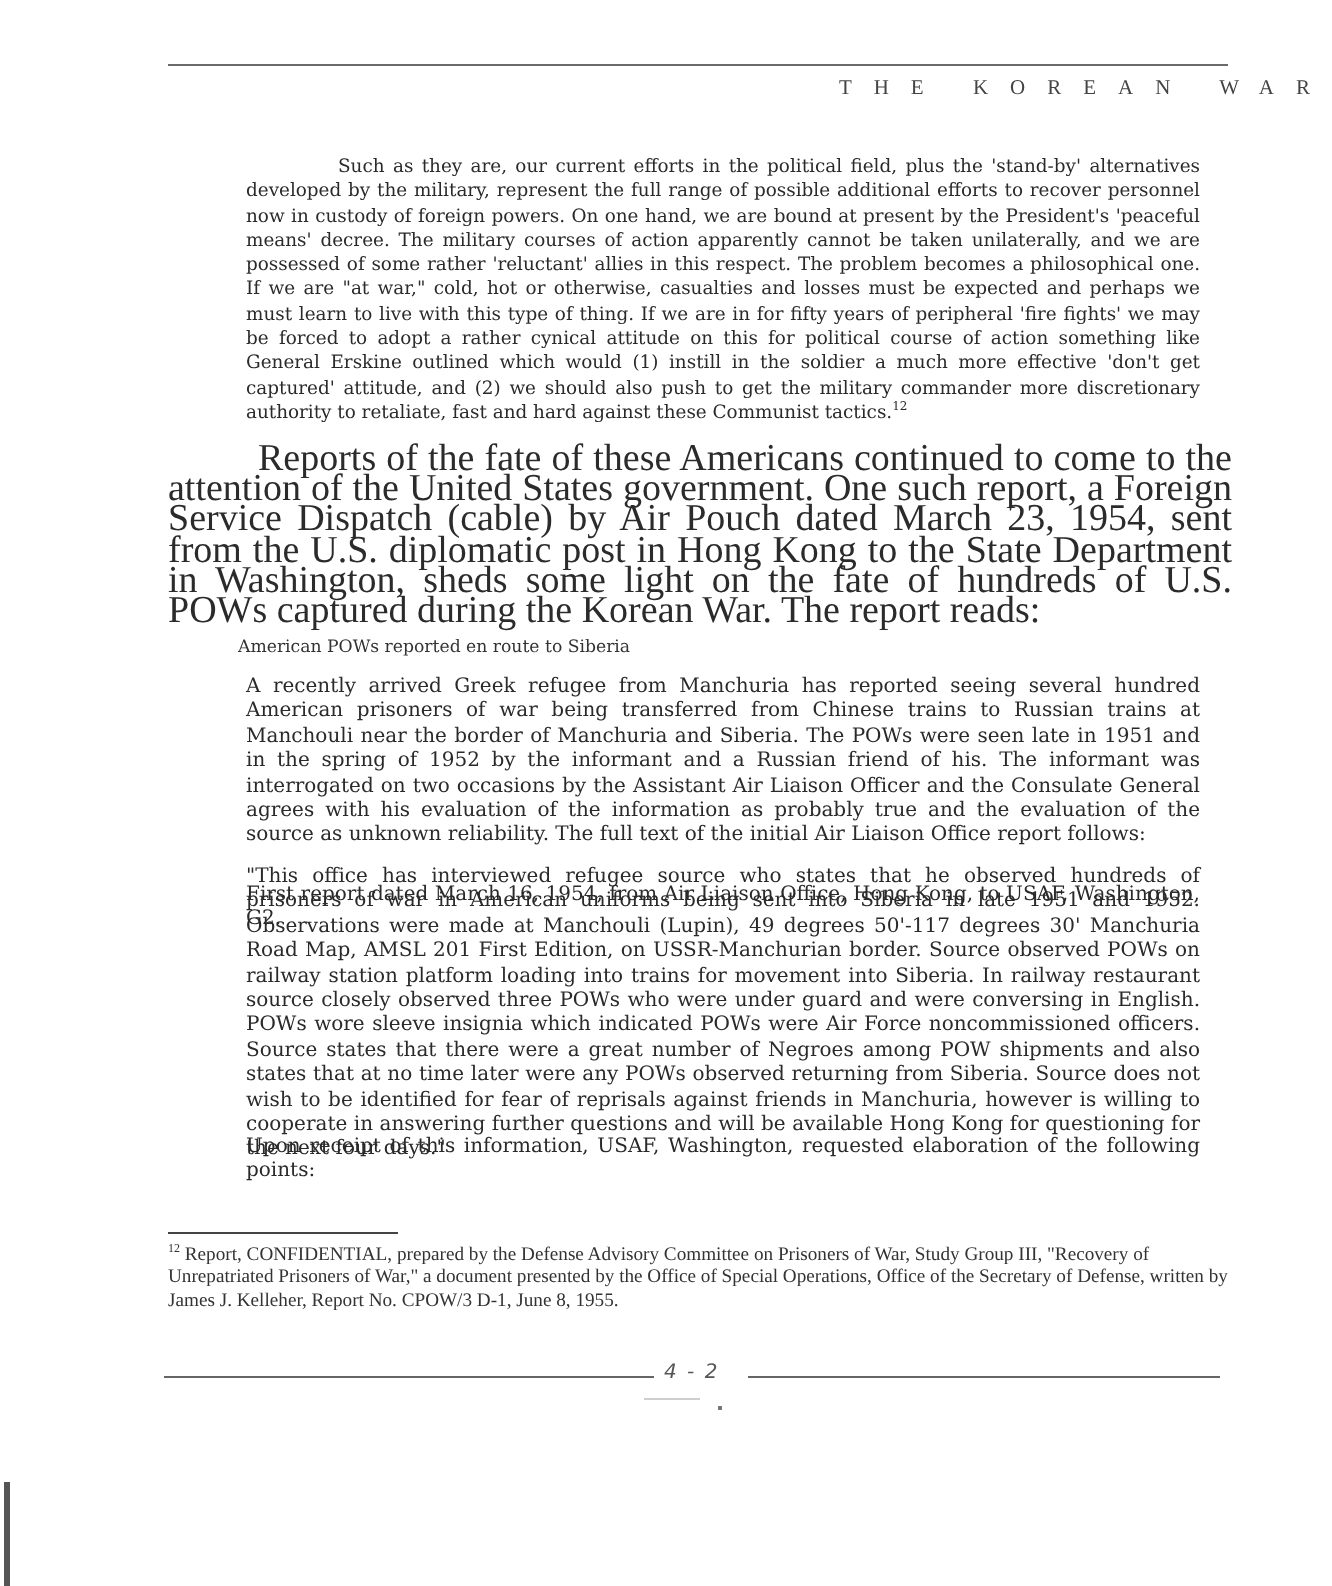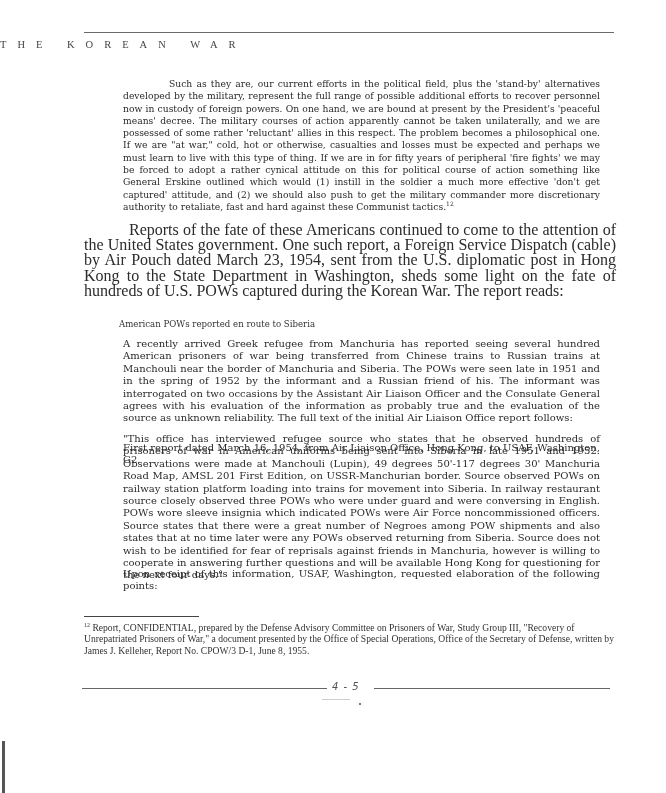--- a/index.html
+++ b/index.html
@@ -1,23 +1,23 @@
 <!DOCTYPE html>
 <html><head>
 <meta charset="utf-8">
 <style>
   html, body { margin:0; padding:0; background:#ffffff; }
   body { width:666px; height:793px; position:relative; overflow:hidden; font-family:"DejaVu Serif", serif; color:#2a2a2a; }
   .header-rule { position:absolute; left:84px; top:32px; width:530px; height:1px; background:#6a6a6a; }
-  .running-head { position:absolute; left:0; width:654px; top:39px; text-align:left; font-family:"Liberation Serif", serif; font-size:10.5px; letter-spacing:11px; color:#444; }
+  .running-head { position:absolute; left:12px; width:654px; top:39px; text-align:right; font-family:"Liberation Serif", serif; font-size:10.5px; letter-spacing:11px; color:#444; }
   .block { position:absolute; text-align:justify; }
   .quote1 { left:123px; top:78px; width:477px; font-size:9.2px; line-height:12.3px; }
   .quote1 .indent { text-indent:46px; }
   .sup { font-size:6px; vertical-align:super; line-height:0; }
-  .body-para { left:84px; top:222px; width:532px; font-family:"Liberation Serif", serif; font-size:16px; line-height:15.2px; color:#2b2b2b; }
+  .body-para { left:84px; top:222px; width:532px; font-family:"Liberation Serif", serif; font-size:19px; line-height:15.2px; color:#2b2b2b; }
   .body-para p { margin:0; text-indent:45px; }
   .report-title { position:absolute; left:119px; top:319px; font-size:8.6px; color:#333; }
   .report-p { left:123px; width:477px; font-size:10px; line-height:12.4px; }
   .rp1 { top:338px; }
   .rp2 { top:414px;margin-top:28px; }
   .rp3 { top:433px; }
   .rp4 { top:568px; }
   .fn-rule { position:absolute; left:84px; top:616px; width:115px; height:1px; background:#444; }
   .footnote { position:absolute; left:84px; top:622px; width:534px; font-family:"Liberation Serif", serif; font-size:9.6px; line-height:11.3px; color:#333; }
   .footer-rule-left { position:absolute; left:82px; top:688px; width:245px; height:1px; background:#666; }
@@ -46,17 +46,17 @@
 <div class="block report-p rp2">First report dated March 16, 1954, from Air Liaison Office, Hong Kong, to USAF, Washington, G2.</div>
 <div class="block report-p rp3">"This office has interviewed refugee source who states that he observed hundreds of prisoners of war in American uniforms being sent into Siberia in late 1951 and 1952. Observations were made at Manchouli (Lupin), 49 degrees 50'-117 degrees 30' Manchuria Road Map, AMSL 201 First Edition, on USSR-Manchurian border. Source observed POWs on railway station platform loading into trains for movement into Siberia. In railway restaurant source closely observed three POWs who were under guard and were conversing in English. POWs wore sleeve insignia which indicated POWs were Air Force noncommissioned officers. Source states that there were a great number of Negroes among POW shipments and also states that at no time later were any POWs observed returning from Siberia. Source does not wish to be identified for fear of reprisals against friends in Manchuria, however is willing to cooperate in answering further questions and will be available Hong Kong for questioning for the next four days."</div>
 <div class="block report-p rp4">Upon receipt of this information, USAF, Washington, requested elaboration of the following points:</div>
 
 <div class="fn-rule"></div>
 <div class="footnote">
   <span class="sup">12</span><span> Report, CONFIDENTIAL, prepared by the Defense Advisory Committee on Prisoners of War, Study Group III, "Recovery of Unrepatriated Prisoners of War," a document presented by the Office of Special Operations, Office of the Secretary of Defense, written by James J. Kelleher, Report No. CPOW/3 D-1, June 8, 1955.</span>
 </div>
 
 <div class="footer-rule-left"></div>
-<div class="page-num">4 - 5</div>
+<div class="page-num">4 - 2</div>
 <div class="footer-rule-right"></div>
 <div class="page-num-under"></div>
 <div class="stray-dot"></div>
 <div class="margin-bar"></div>
 
 </body></html>

